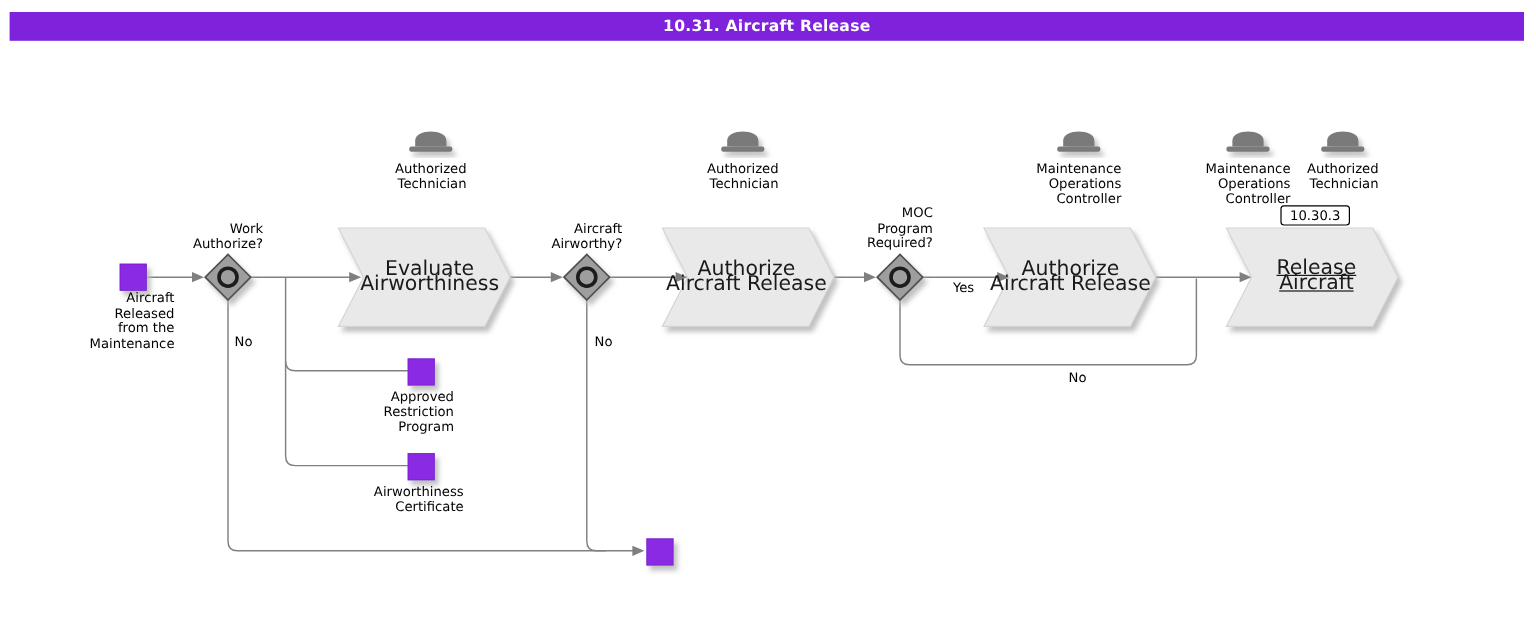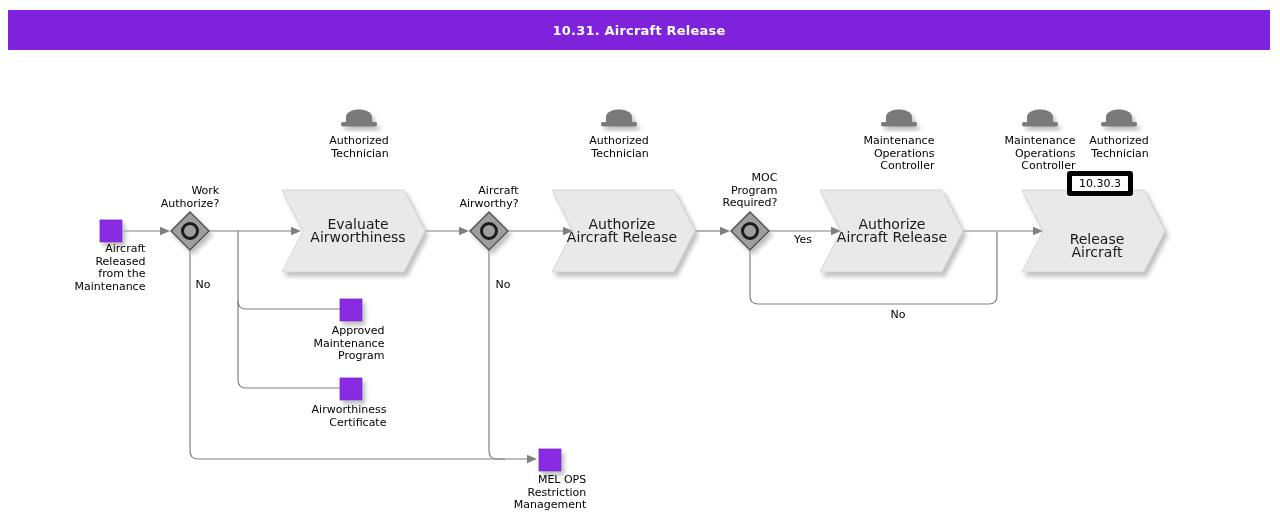--- a/index.html
+++ b/index.html
@@ -1,27 +1,27 @@
 <!DOCTYPE html>
 <html><head>
 <meta charset="utf-8">
 <style>
   html,body{margin:0;padding:0;background:#fff;}
   #canvas{position:relative;width:1280px;height:525px;background:#ffffff;
           font-family:"DejaVu Sans","Liberation Sans",sans-serif;overflow:hidden;}
-  .header{position:absolute;left:8px;top:10px;width:1262px;height:40px;background:#7E23DB;
+  .header{position:absolute;left:8px;top:10px;width:1262px;height:24px;background:#7E23DB;
           display:flex;align-items:center;justify-content:center;}
   .header .title{color:#ffffff;font-size:13px;font-weight:bold;letter-spacing:.2px;}
   svg.layer{position:absolute;left:0;top:0;}
   .lbl{position:absolute;transform:translateX(-50%);text-align:right;
        white-space:pre-line;font-size:11px;line-height:12.5px;color:#000;}
   .node-lbl{position:absolute;transform:translate(-50%,-50%);text-align:center;
-       white-space:pre-line;font-size:14px;line-height:13px;color:#1a1a1a;}
+       white-space:pre-line;font-size:17px;line-height:13px;color:#1a1a1a;}
   .edge-lbl{position:absolute;transform:translateX(-50%);font-size:11px;color:#000;white-space:pre-line;text-align:center;}
-  .badge{position:absolute;left:1067px;top:171px;background:#ffffff;border:5px solid #000000;
+  .badge{position:absolute;left:1067px;top:171px;background:#ffffff;border:1px solid #000000;
          border-radius:3px;font-size:11px;line-height:15px;padding:0 7px;color:#000;}
 </style>
 </head>
 <body>
 
 <div id="canvas">
 
   <div class="header">
     <span class="title">10.31. Aircraft Release</span>
   </div>
@@ -146,25 +146,22 @@
 Controller</div>
   <div class="node-lbl" style="left:892px;top:231px;">Authorize
 Aircraft Release</div>
 
   <div class="lbl" style="left:1040px;top:135px;">Maintenance
 Operations
 Controller</div>
   <div class="lbl" style="left:1119px;top:135px;">Authorized
 Technician</div>
   <div class="badge">10.30.3</div>
-  <div class="node-lbl" style="left:1097px;top:246px;">Release
+  <div class="node-lbl" style="left:1097px;top:230px;text-decoration:underline;">Release
 Aircraft</div>
 
   <div class="lbl" style="left:349px;top:325px;">Approved
-Maintenance
+Restriction
 Program</div>
   <div class="lbl" style="left:349px;top:404px;">Airworthiness
 Certificate</div>
-  <div class="lbl" style="left:550px;top:474px;">MEL OPS
-Restriction
-Management</div>
 
 </div>
 
 </body></html>

